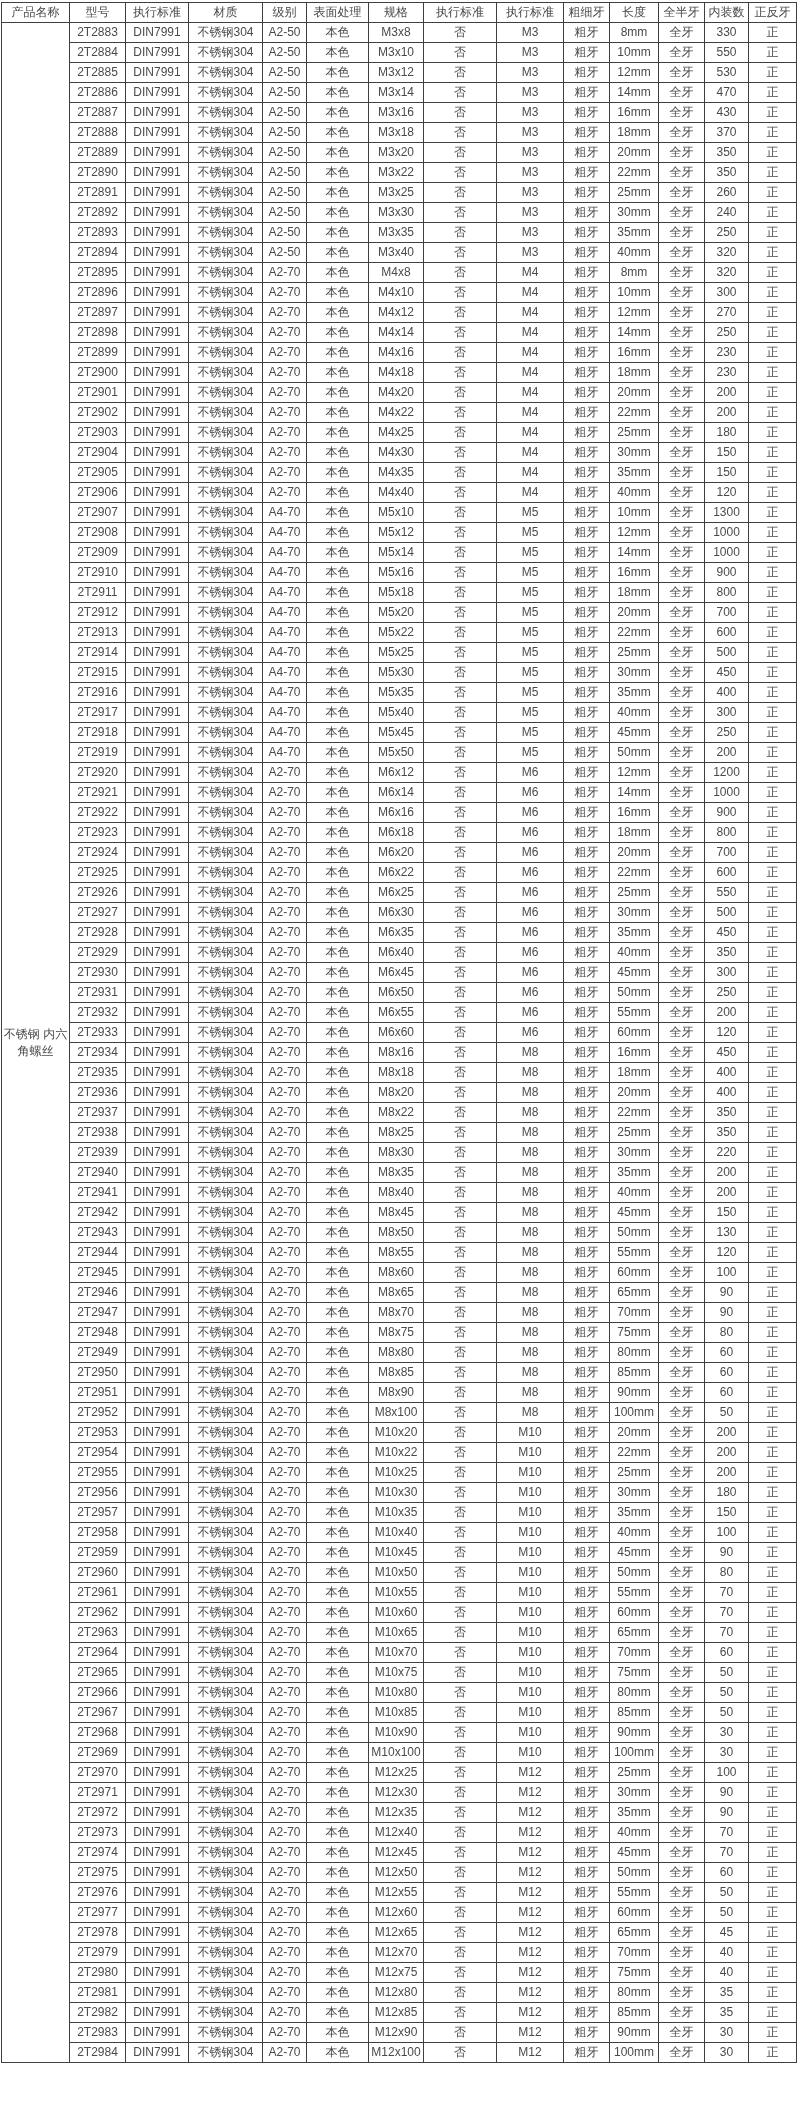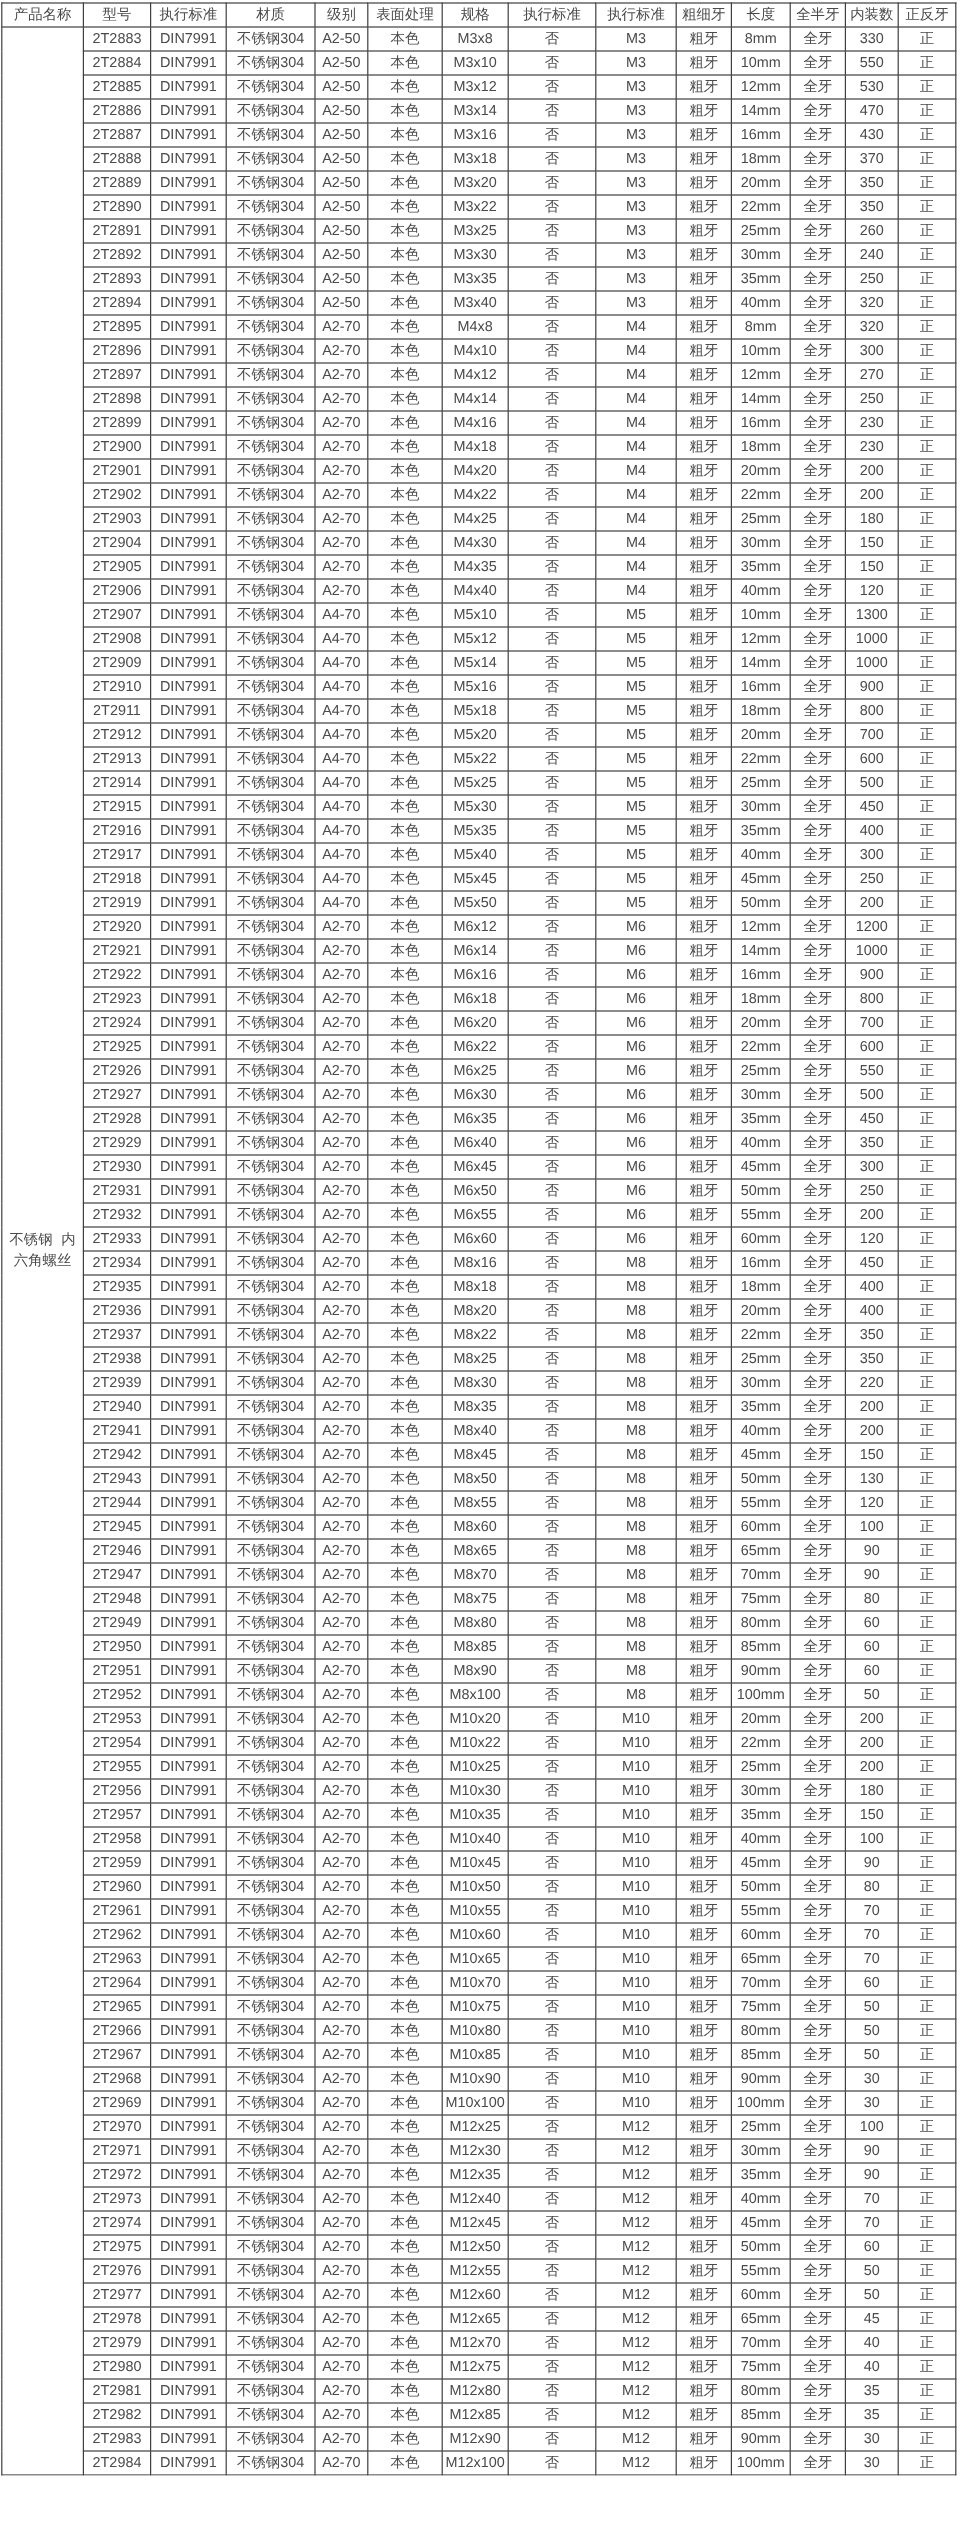--- a/index.html
+++ b/index.html
@@ -24,21 +24,20 @@
     height:19px;
     line-height:19px;
     white-space:nowrap;
     overflow:hidden;
   }
   th{font-weight:normal;font-family:Liberation Serif, serif;}
   td.pname{
     white-space:normal;
     line-height:17px;
     font-size:12px;
-    font-family:Liberation Mono, monospace;
   }
 </style>
 </head>
 <body>
 
 <table>
   <colgroup>
     <col style="width:68px">
       <col style="width:56px">
       <col style="width:63px">

